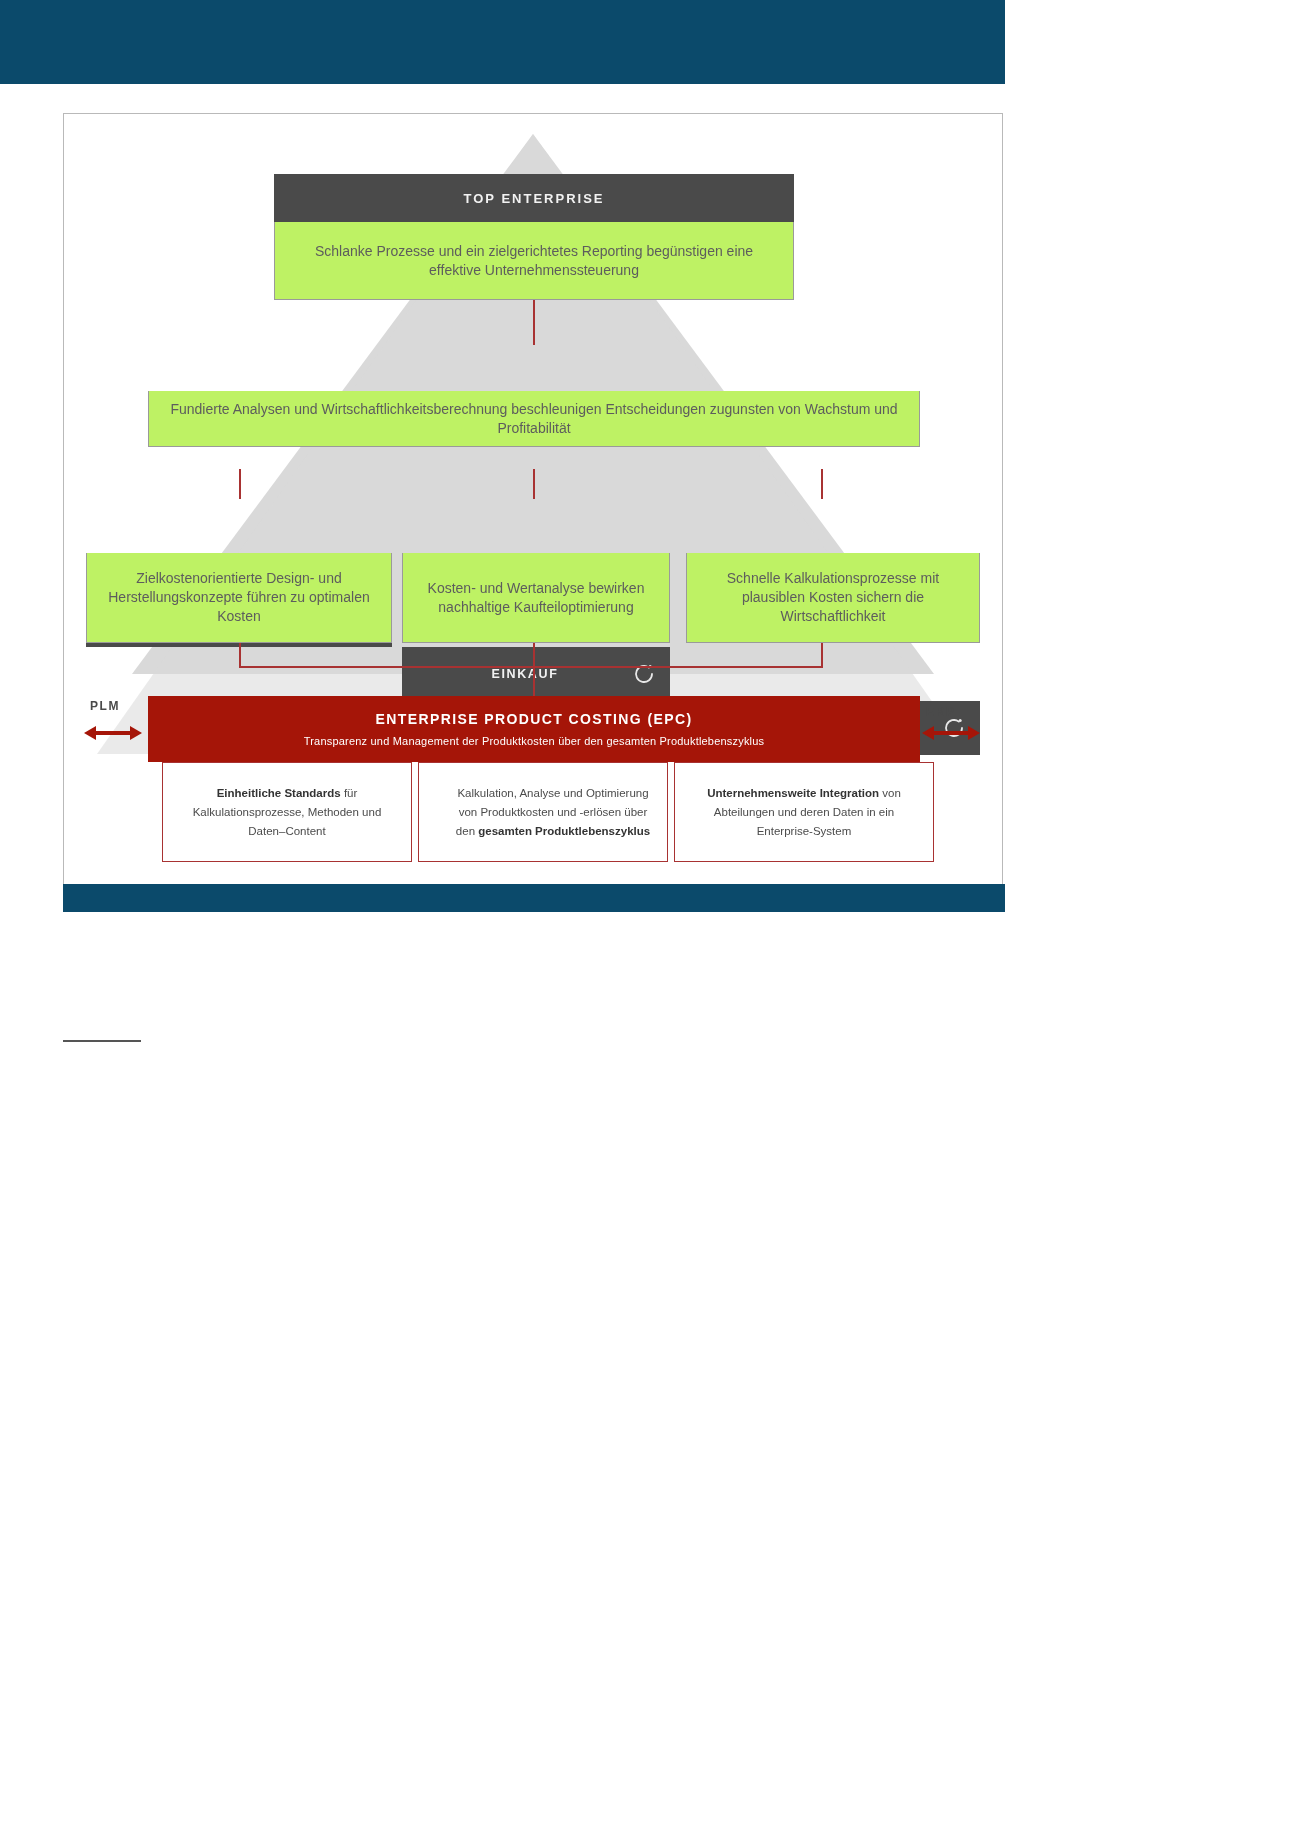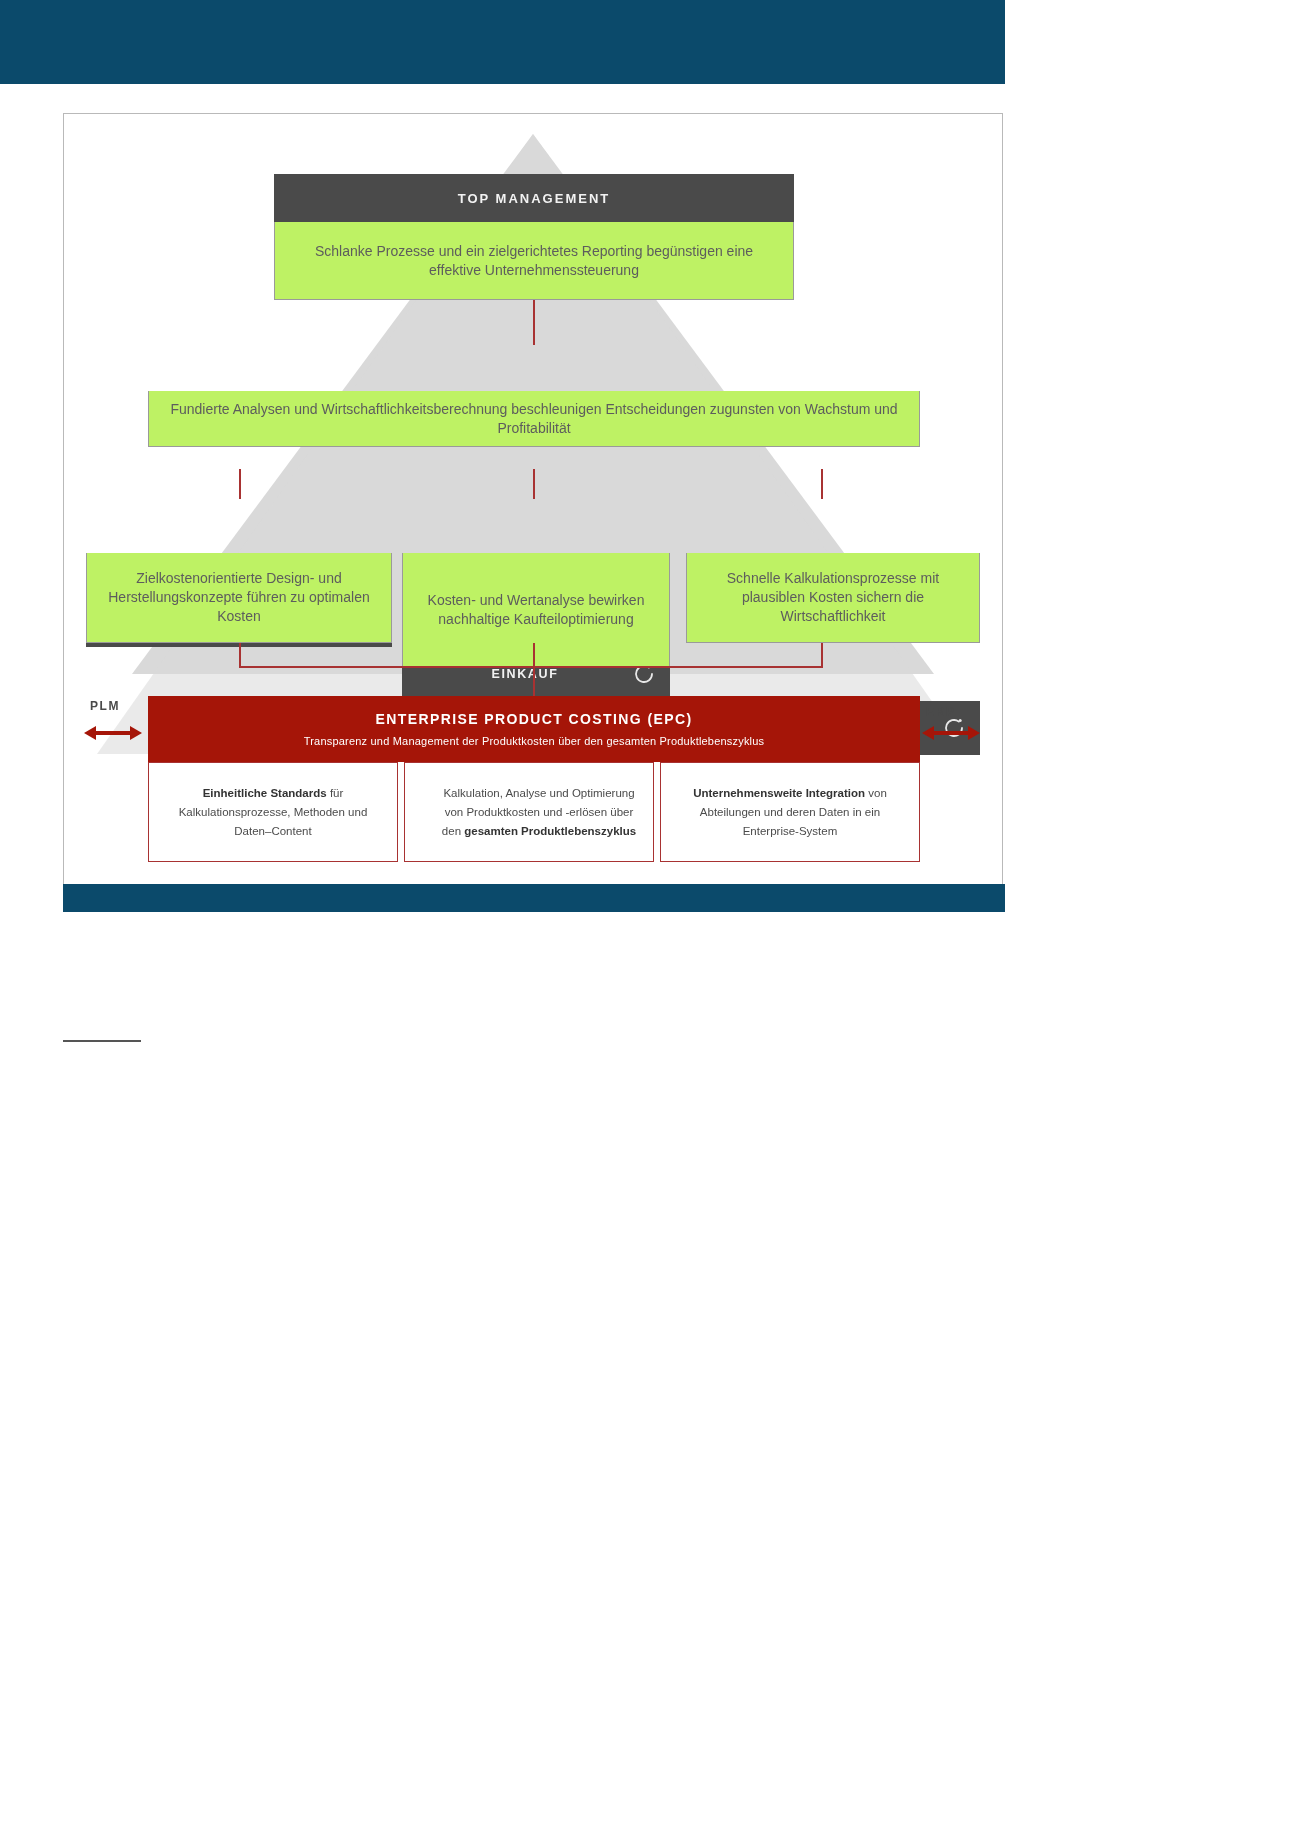--- a/index.html
+++ b/index.html
@@ -50,20 +50,21 @@
     position:absolute;background:#a51508;color:#fff;text-align:center;
     display:flex;flex-direction:column;align-items:center;justify-content:center;
   }
   .epc-title{font-size:14px;font-weight:bold;letter-spacing:1.4px;}
   .epc-sub{font-size:11px;margin-top:8px;letter-spacing:.2px;}
   .epc-cell{
     position:absolute;border:1px solid #a83232;background:#fff;
     color:#4b4b4b;font-size:11.5px;line-height:19px;text-align:center;
     display:flex;align-items:center;justify-content:center;padding:8px 12px;
     box-sizing:border-box;
+    margin-left:14px;
   }
   .epc-cell b{color:#333;}
   .side-label{
     position:absolute;font-size:12px;font-weight:bold;color:#4a4a4a;letter-spacing:1.6px;
   }
   .arrow{position:absolute;}
   .rule{
     position:absolute;left:63px;top:1040px;width:78px;height:2px;background:#555;
   }
 </style>
@@ -73,21 +74,21 @@
 <div class="top-band"></div>
 
 <div class="figure">
 
   <svg class="pyramid" viewBox="0 0 938 770" preserveAspectRatio="none">
     <polygon points="469,20 870,560 68,560" fill="#d9d9d9"></polygon>
     <polygon points="469,20 905,640 33,640" fill="#d9d9d9" opacity="0.55"></polygon>
   </svg>
 
   <div class="box hdr hdr-tm" style="left:210px;top:60px;width:520px;">
-    <span>TOP MANAGEMENT</span>
+    <span>TOP ENTERPRISE</span>
   </div>
   <div class="box body-box" style="left:210px;top:108px;width:520px;height:78px;">
     <span>Schlanke Prozesse und ein zielgerichtetes Reporting begünstigen eine effektive Unternehmenssteuerung</span>
   </div>
 
   <div class="connector" style="left:469px;top:186px;height:45px;"></div>
 
   <div class="box hdr hdr-ctrl" style="left:84px;top:231px;width:772px;">
     <span>CONTROLLING</span>
   </div>
@@ -113,21 +114,21 @@
     <span>Zielkostenorientierte Design- und Herstellungskonzepte führen zu optimalen Kosten</span>
   </div>
 
   <div class="box hdr hdr-sm" style="left:338px;top:385px;width:268px;">
     <span style="padding-right:22px;">EINKAUF</span>
     <svg class="cycle-icon" viewBox="0 0 24 24">
       <path d="M20 12a8 8 0 1 1-3.2-6.4" fill="none" stroke="#e8e8e8" stroke-width="1.8" stroke-linecap="round"></path>
       <circle cx="18.2" cy="4.4" r="1.5" fill="#e8e8e8"></circle>
     </svg>
   </div>
-  <div class="box body-box" style="left:338px;top:439px;width:268px;height:114px;">
+  <div class="box body-box" style="left:338px;top:439px;width:268px;height:90px;">
     <span>Kosten- und Wertanalyse bewirken nachhaltige Kaufteiloptimierung</span>
   </div>
 
   <div class="box hdr hdr-sm" style="left:622px;top:385px;width:294px;">
     <span style="padding-right:22px;">VERTRIEB</span>
     <svg class="cycle-icon" viewBox="0 0 24 24">
       <path d="M20 12a8 8 0 1 1-3.2-6.4" fill="none" stroke="#e8e8e8" stroke-width="1.8" stroke-linecap="round"></path>
       <circle cx="18.2" cy="4.4" r="1.5" fill="#e8e8e8"></circle>
     </svg>
   </div>

